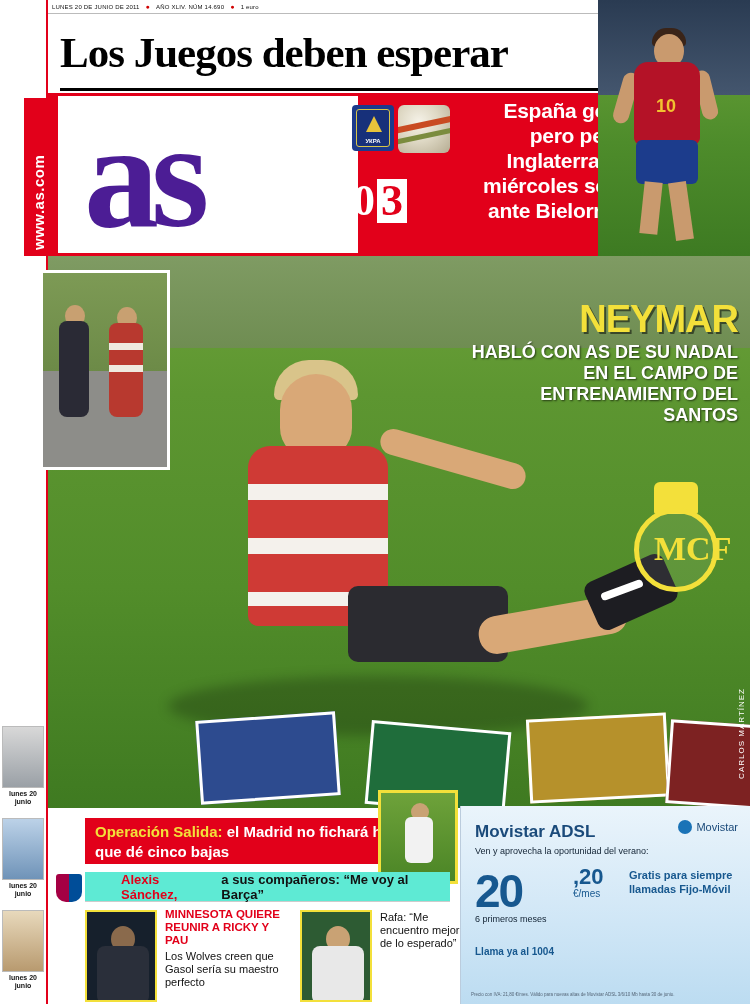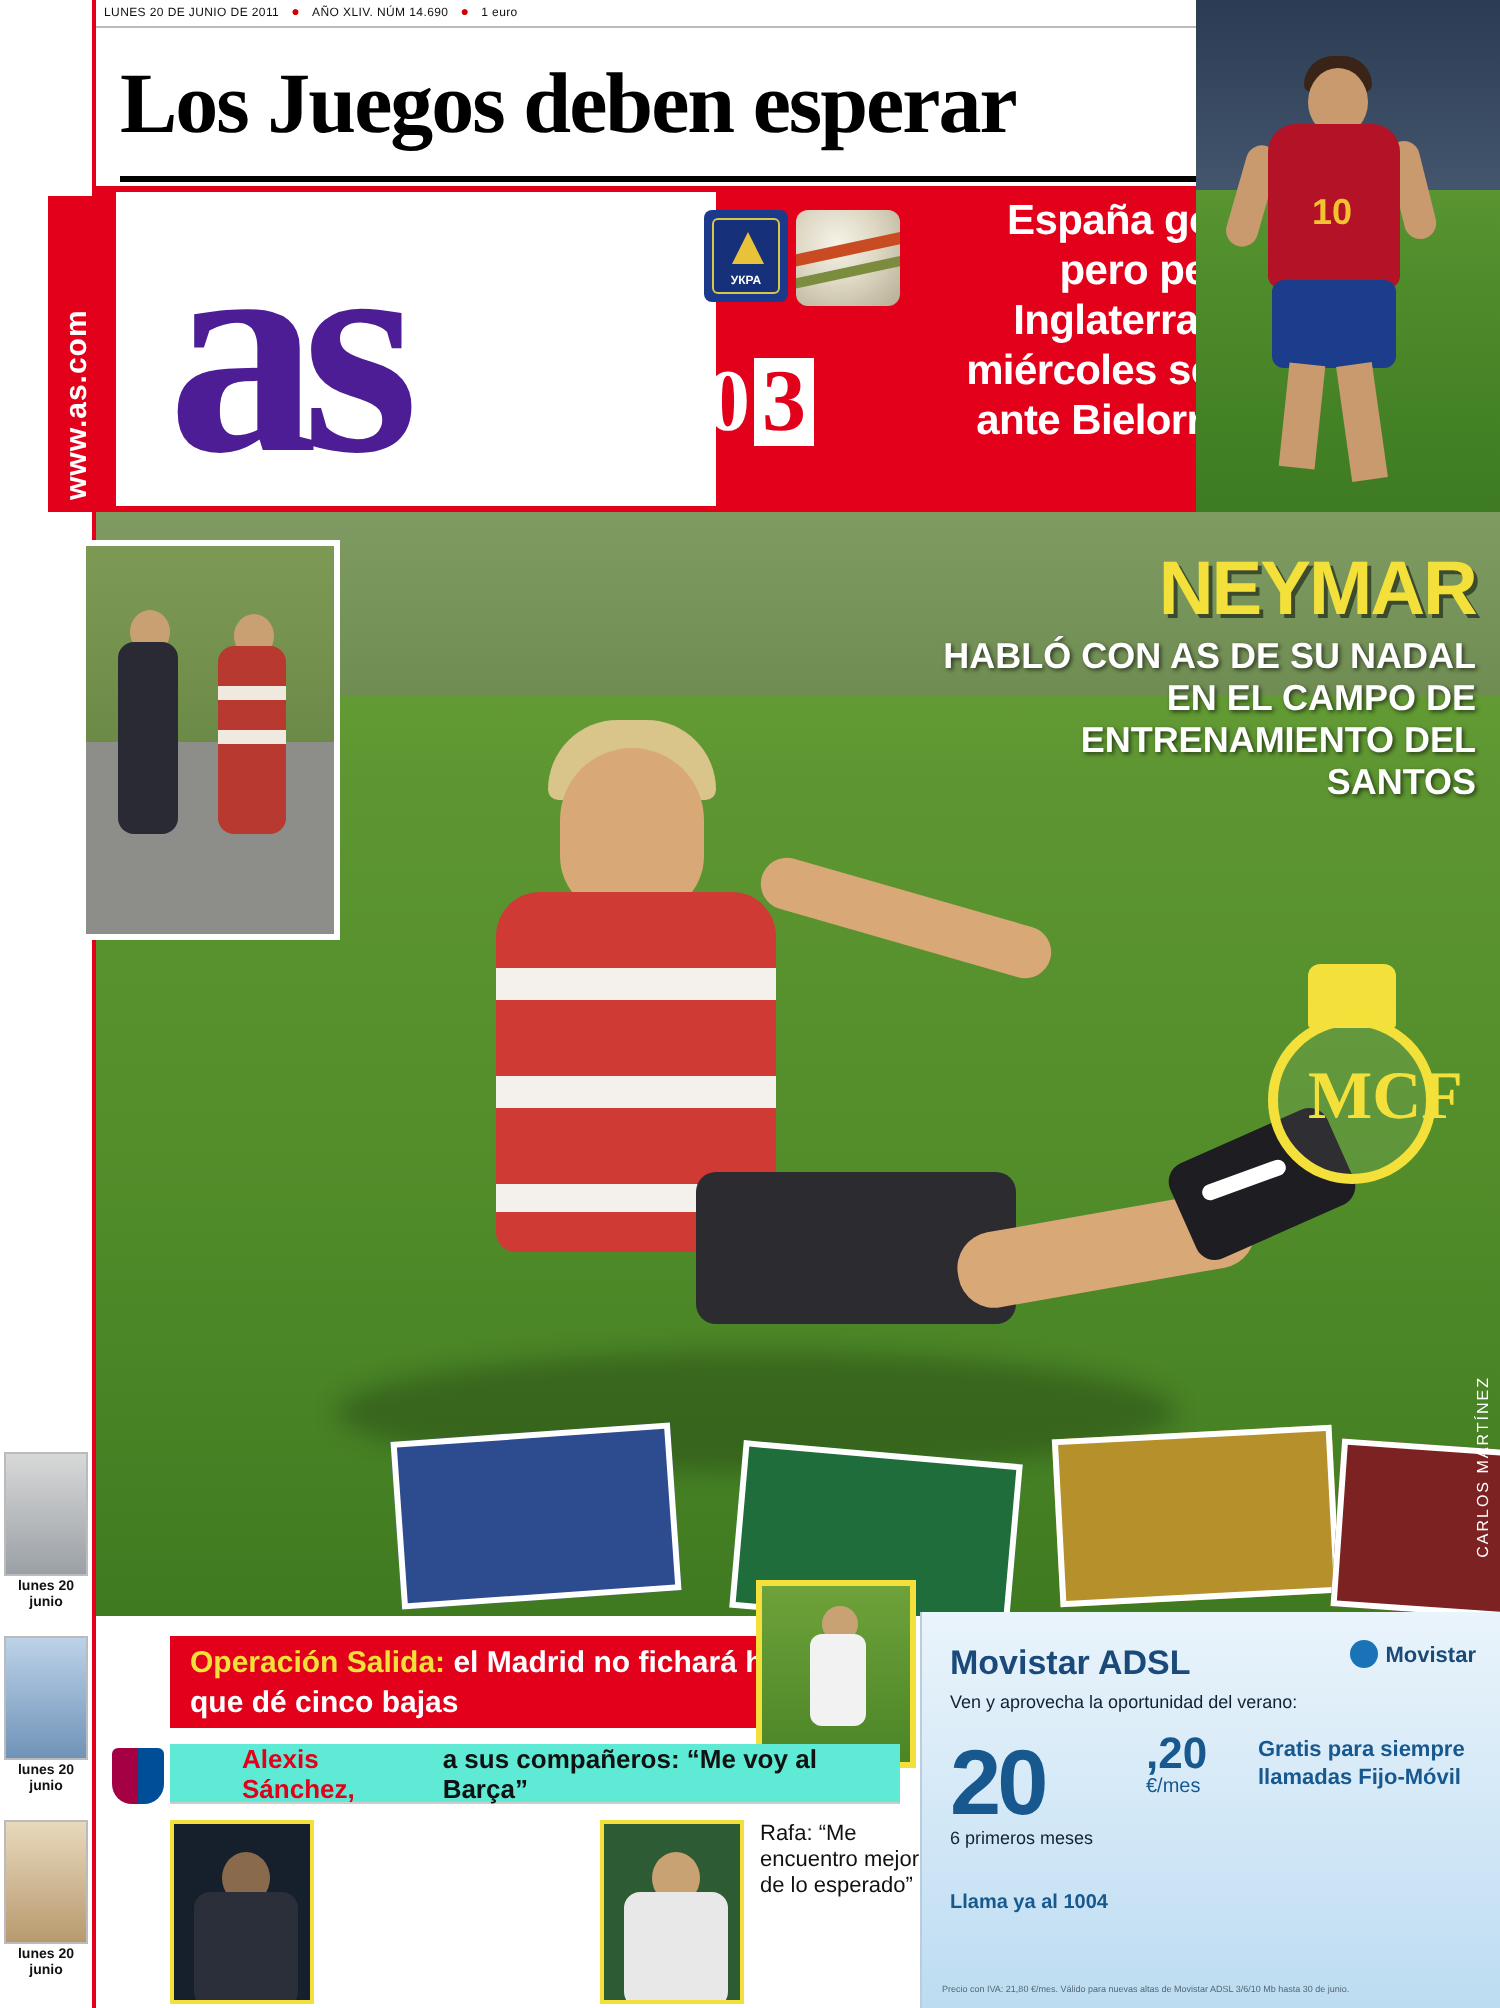--- a/index.html
+++ b/index.html
@@ -129,20 +129,21 @@
   .ph-card.c3 { left:330px; top:0px; transform:rotate(-3deg); background:#b6912b;}
   .ph-card.c4 { left:470px; top:8px; transform:rotate(4deg); background:#7d2222;}
 
   
   .neymar-block {
     position:absolute; right:12px; top:20px; width:270px; text-align:right; color:#fff;
   }
   .neymar-title {
     font-size: 38px; font-weight: bold; color:#f3e03a; letter-spacing:-1px; line-height:38px;
     text-shadow: 2px 2px 0 rgba(0,0,0,.5);
+    margin-top: 24px;
   }
   .neymar-sub { font-size:18px; font-weight:bold; line-height:21px; margin-top:4px; text-shadow:1px 1px 2px rgba(0,0,0,.6); }
 
   
   .crest {
     position:absolute; right:26px; top:222px; width:96px; height:128px;
   }
   .crest .circle { position:absolute; left:6px; top:30px; width:84px; height:84px; border-radius:50%; border:5px solid #f3e03a; background:rgba(255,255,255,.08);}
   .crest .crown { position:absolute; left:26px; top:4px; width:44px; height:32px; background:#f3e03a; border-radius:6px 6px 2px 2px;}
   .crest .mono { position:absolute; left:26px; top:52px; font-size:34px; font-weight:bold; color:#f3e03a; font-family:"Liberation Serif",serif;}
@@ -192,21 +193,21 @@
   }
   .bar-alexis .lead { color:#e2001a; margin-right:4px; }
 
   
   .ad {
     position:absolute; left:460px; top:806px; width:290px; height:198px;
     background: linear-gradient(#eaf4fb, #cfe6f6 60%, #bcdcf1 100%);
     border-left:1px solid #bcd; overflow:hidden;
   }
   .ad h3 { position:absolute; left:14px; top:16px; font-size:17px; color:#1a4a7a; font-weight:bold; }
-  .ad .mlogo { position:absolute; right:12px; top:14px; font-size:11px; color:#1a4a7a; font-weight:bold; }
+  .ad .mlogo { position:absolute; right:12px; top:14px; font-size:11px; color:#1a4a7a; font-weight:normal; }
   .ad .mlogo .mk { display:inline-block; width:14px; height:14px; background:#1a73b7; border-radius:50%; margin-right:4px; vertical-align:-3px;}
   .ad .sub { position:absolute; left:14px; top:40px; font-size:9px; color:#123; }
   .ad .price { position:absolute; left:14px; top:58px; font-size:46px; font-weight:bold; color:#17588f; letter-spacing:-2px;}
   .ad .cents { position:absolute; left:112px; top:58px; font-size:22px; font-weight:bold; color:#17588f;}
   .ad .permes { position:absolute; left:112px; top:82px; font-size:10px; color:#17588f; font-weight:normal;}
   .ad .months { position:absolute; left:14px; top:108px; font-size:9px; color:#123; }
   .ad .gratis { position:absolute; left:168px; top:62px; width:118px; font-size:11px; font-weight:bold; color:#17588f; line-height:14px;}
   .ad .llama { position:absolute; left:14px; top:140px; font-size:10px; font-weight:bold; color:#17588f; }
   .ad .legal { position:absolute; left:10px; bottom:6px; right:8px; font-size:4.5px; color:#567; line-height:6px;}
 
@@ -365,20 +366,24 @@
   <div class="bar-alexis">
     <span class="lead">Alexis Sánchez,</span>
     <span> a sus compañeros: “Me voy al Barça”</span>
   </div>
 
   <div class="story st1">
     <div class="st-photo">
       <div class="h"></div>
       <div class="b"></div>
     </div>
+    <div class="st-text">
+      <div class="st-title">MINNESOTA QUIERE REUNIR A RICKY Y PAU</div>
+      <div class="st-body">Los Wolves creen que Gasol sería su maestro perfecto</div>
+    </div>
   </div>
 
   <div class="story st2">
     <div class="st-photo">
       <div class="h"></div>
       <div class="b"></div>
     </div>
     <div class="st-text">
       <div class="st-body">Rafa: “Me encuentro mejor de lo esperado”</div>
 

